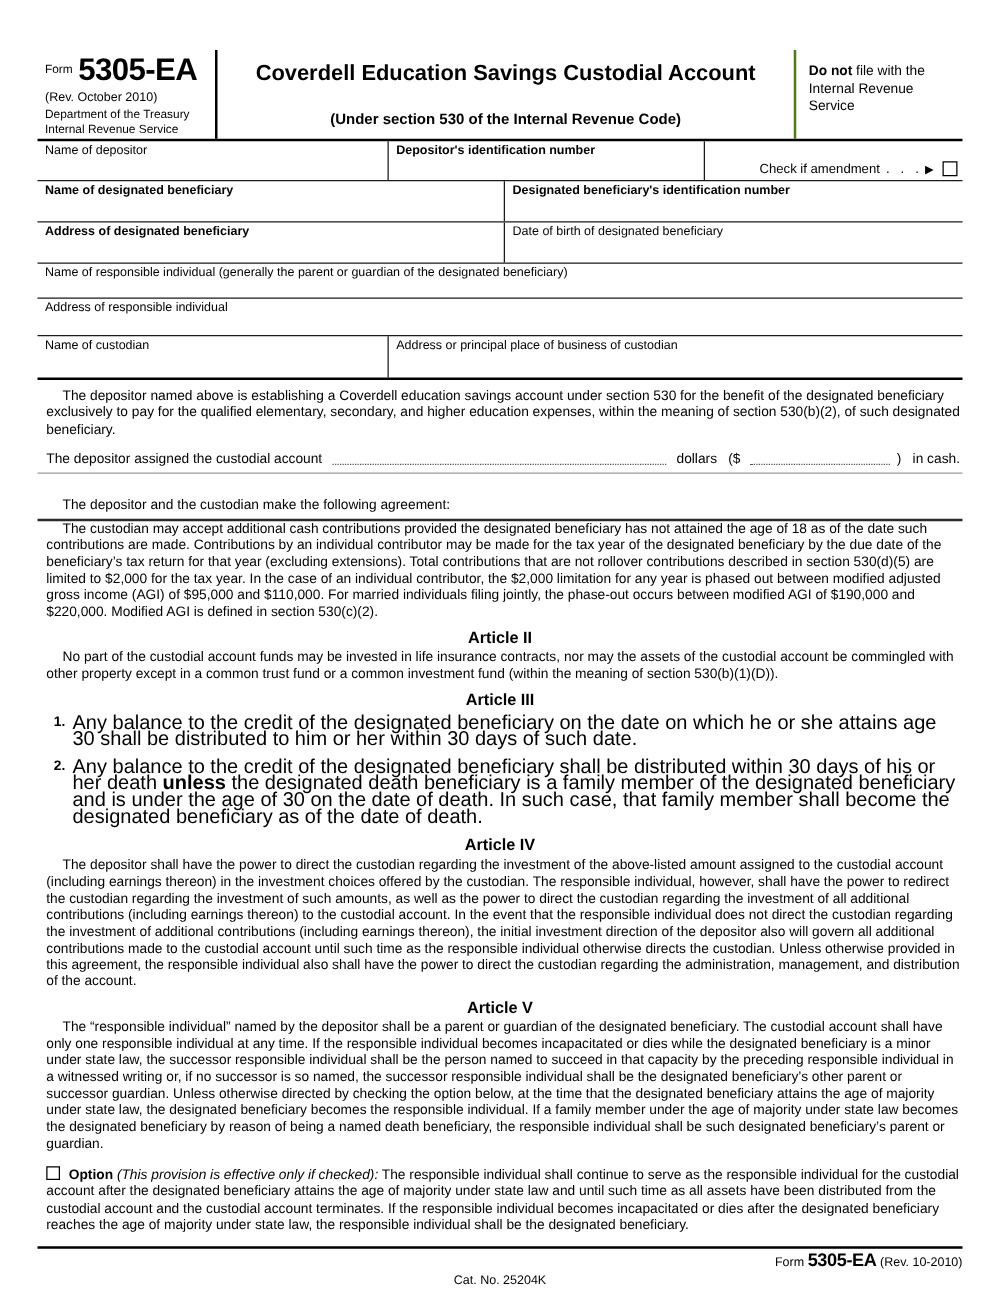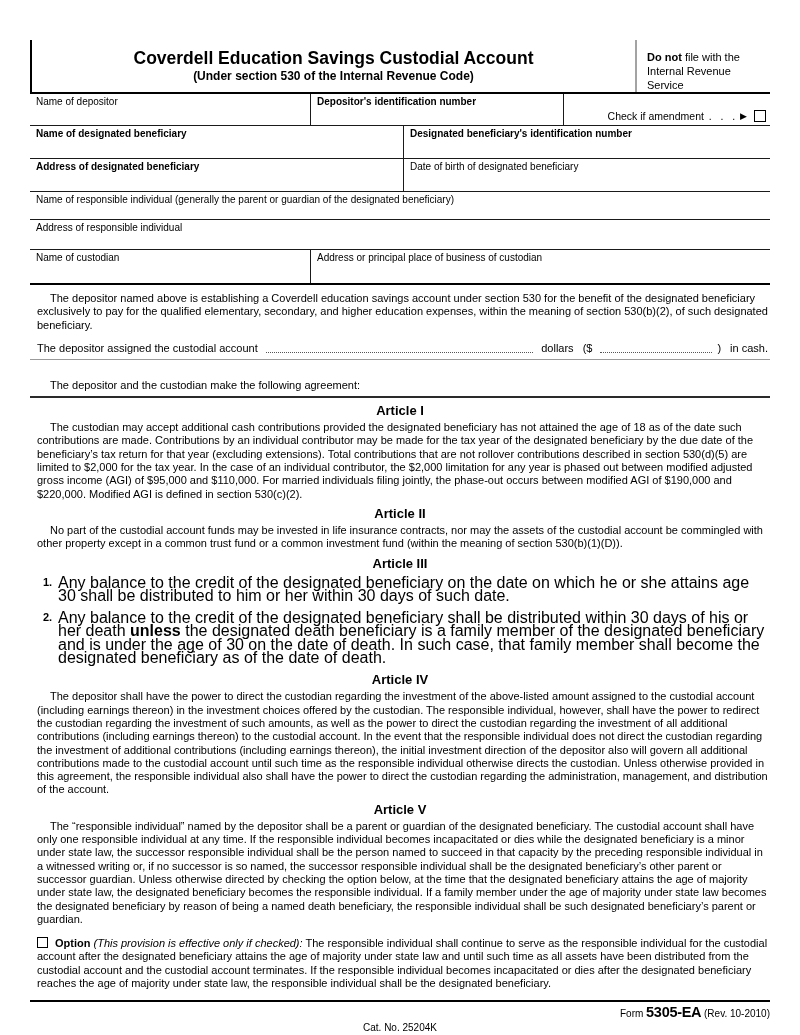--- a/index.html
+++ b/index.html
@@ -11,21 +11,21 @@
   }
   .page { width: 800px; height: 1035px; padding: 40px 30px 0 30px; }
 
   
   .hdr { display: flex; border-bottom: 2.5px solid #000; }
   .hdr-left { width: 142px; padding: 2px 4px 2px 6px; }
   .form-word { font-size: 9.5px; vertical-align: 6px; }
   .form-num { font-size: 25px; font-weight: bold; letter-spacing: -0.5px; }
   .rev-line { font-size: 10px; margin-top: 2px; }
   .agency { font-size: 9.5px; line-height: 11.5px; margin-top: 2px; }
-  .hdr-mid { flex: 1; border-left: 2px solid #000; border-right: 2px solid #a3a3a3;
+  .hdr-mid { flex: 1; border-left: 2px solid #000; border-right: 2px solid #4d7c0f;
     display: flex; flex-direction: column; justify-content: space-between;
     text-align: center; padding: 8px 6px 9px 6px; }
   .main-title { font-size: 17.5px; font-weight: bold; }
   .sub-title { font-size: 12px; font-weight: bold; }
   .hdr-right { width: 133px; padding: 10px 2px 0 10px; font-size: 11px; line-height: 14px; }
 
   
   .frow { display: flex; border-bottom: 1px solid #1a1a1a; }
   .fcell { padding: 2px 2px 0 6px; font-size: 10px; line-height: 12px; }
   .fcell.bl { border-left: 1px solid #1a1a1a; }
@@ -76,20 +76,31 @@
   .cat-no { position: absolute; left: 0; right: 0; text-align: center; top: 20px; font-size: 10px; }
   .foot-right { position: absolute; right: 0; top: 2px; font-size: 10px; }
   .foot-num { font-size: 14.5px; font-weight: bold; letter-spacing: -0.3px; }
 </style>
 </head>
 <body>
 
 <div class="page">
 
   <div class="hdr">
+    <div class="hdr-left">
+      <div>
+        <span class="form-word">Form</span>
+        <span class="form-num">5305-EA</span>
+      </div>
+      <div class="rev-line">(Rev. October 2010)</div>
+      <div class="agency">
+        <div>Department of the Treasury</div>
+        <div>Internal Revenue Service</div>
+      </div>
+    </div>
     <div class="hdr-mid">
       <div class="main-title">Coverdell Education Savings Custodial Account</div>
       <div class="sub-title">(Under section 530 of the Internal Revenue Code)</div>
     </div>
     <div class="hdr-right">
       <span class="b">Do not</span><span> file with the Internal Revenue Service</span>
     </div>
   </div>
 
   <div class="frow r1">
@@ -157,21 +168,20 @@
     <span>)</span>
     <span class="gap-l">in cash.</span>
   </div>
 
   <hr class="thin-rule">
 
   <p class="body-txt ind agreement">The depositor and the custodian make the following agreement:</p>
 
   <hr class="thick-rule">
 
-  <div class="art-h">Article I</div>
   <p class="body-txt ind">The custodian may accept additional cash contributions provided the designated beneficiary has not attained the age of 18 as of the date such contributions are made. Contributions by an individual contributor may be made for the tax year of the designated beneficiary by the due date of the beneficiary’s tax return for that year (excluding extensions). Total contributions that are not rollover contributions described in section 530(d)(5) are limited to $2,000 for the tax year. In the case of an individual contributor, the $2,000 limitation for any year is phased out between modified adjusted gross income (AGI) of $95,000 and $110,000. For married individuals filing jointly, the phase-out occurs between modified AGI of $190,000 and $220,000. Modified AGI is defined in section 530(c)(2).</p>
 
   <div class="art-h">Article II</div>
   <p class="body-txt ind">No part of the custodial account funds may be invested in life insurance contracts, nor may the assets of the custodial account be commingled with other property except in a common trust fund or a common investment fund (within the meaning of section 530(b)(1)(D)).</p>
 
   <div class="art-h">Article III</div>
   <div class="num-item">
     <span class="num">1.</span>
     <span class="itxt"><span>Any balance to the credit of the designated beneficiary on the date on which he or she attains age 30 shall be distributed to him or her within 30 days of such date.</span><span class="b"></span><span></span></span>
   </div>

